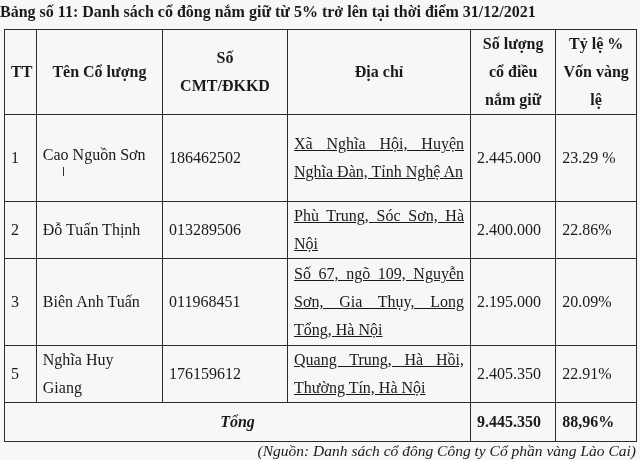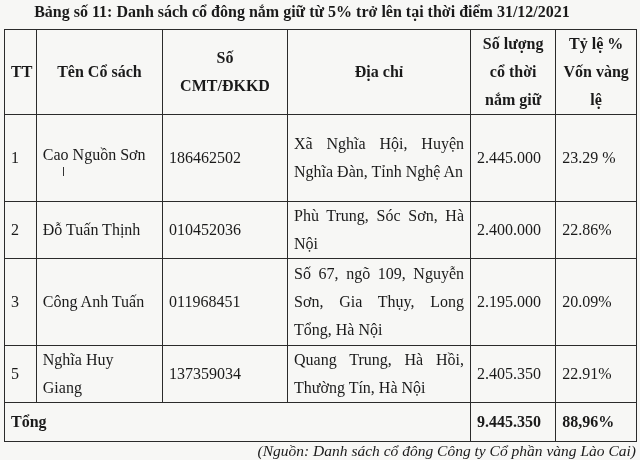--- a/index.html
+++ b/index.html
@@ -5,21 +5,21 @@
     html, body { margin: 0; padding: 0; }
     body {
       width: 640px; height: 460px; overflow: hidden;
       background: #f7f7f5;
       font-family: "Liberation Serif", serif;
       color: #1a1a1a;
       position: relative;
     }
     .title {
       position: absolute; left: 0; top: 2px; width: 604px;
-      text-align: center; font-weight: bold; font-size: 16px;
+      font-weight: bold; font-size: 16px;
       line-height: 20px;
       font-family: Liberation Serif, serif;
     }
     table.sh {
       position: absolute; left: 4px; top: 29px;
       border-collapse: collapse;
       font-size: 16px;
       table-layout: fixed;
       width: 633px;
     }
@@ -31,27 +31,27 @@
     }
     table.sh th { font-weight: bold; text-align: center; }
     .hdr th { height: 83px; }
     .c-tt { width: 28px; }
     .c-name { width: 111px; }
     .c-id { width: 110px; }
     .c-addr { width: 161px; }
     .c-qty { width: 75px; }
     .c-pct { width: 71px; }
     td.left { text-align: left; }
-    td.addr { text-align: justify; text-align-last: left; }
+    td.addr { text-align: justify; text-align-last: left; text-decoration: underline; }
     tr.r1 td { height: 86px; }
     tr.r2 td { height: 56px; }
     tr.r3 td { height: 86px; }
     tr.r5 td { height: 56px; }
     tr.total td { height: 38px; font-weight: bold; }
-    td.center { text-align: left; }
+    td.center { text-align: center; font-style: italic; }
     .mark {
       display: block; width: 1px; height: 9px; background: #333;
       margin-left: 20px; margin-top: -2px;
     }
     .source {
       position: absolute; right: 4px; top: 442px;
       font-style: italic; font-size: 15.5px; line-height: 18px; text-align: right;
     }
   </style>
 </head>
@@ -64,29 +64,29 @@
     <col class="c-tt">
       <col class="c-name">
       <col class="c-id">
       <col class="c-addr">
       <col class="c-qty">
       <col class="c-pct">
   </colgroup>
   <tbody>
       <tr class="hdr">
     <th>TT</th>
-    <th>Tên Cổ sách</th>
+    <th>Tên Cổ lượng</th>
     <th>
       <span>Số</span><br>
       <span>CMT/ĐKKD</span>
     </th>
     <th>Địa chỉ</th>
     <th>
       <span>Số lượng</span><br>
-      <span>cổ thời</span><br>
+      <span>cổ điều</span><br>
       <span>nắm giữ</span>
     </th>
     <th>
       <span>Tỷ lệ %</span><br>
       <span>Vốn vàng</span><br>
       <span>lệ</span>
     </th>
   </tr>
 
   <tr class="r1">
@@ -97,39 +97,39 @@
     </td>
     <td class="left">186462502</td>
     <td class="addr">Xã Nghĩa Hội, Huyện Nghĩa Đàn, Tỉnh Nghệ An</td>
     <td class="left">2.445.000</td>
     <td class="left">23.29 %</td>
   </tr>
 
   <tr class="r2">
     <td class="left">2</td>
     <td class="left">Đỗ Tuấn Thịnh</td>
-    <td class="left">010452036</td>
+    <td class="left">013289506</td>
     <td class="addr">Phù Trung, Sóc Sơn, Hà Nội</td>
     <td class="left">2.400.000</td>
     <td class="left">22.86%</td>
   </tr>
 
   <tr class="r3">
     <td class="left">3</td>
-    <td class="left">Công Anh Tuấn</td>
+    <td class="left">Biên Anh Tuấn</td>
     <td class="left">011968451</td>
     <td class="addr">Số 67, ngõ 109, Nguyễn Sơn, Gia Thụy, Long Tổng, Hà Nội</td>
     <td class="left">2.195.000</td>
     <td class="left">20.09%</td>
   </tr>
 
   <tr class="r5">
     <td class="left">5</td>
     <td class="left">Nghĩa Huy Giang</td>
-    <td class="left">137359034</td>
+    <td class="left">176159612</td>
     <td class="addr">Quang Trung, Hà Hồi, Thường Tín, Hà Nội</td>
     <td class="left">2.405.350</td>
     <td class="left">22.91%</td>
   </tr>
 
   <tr class="total">
     <td colspan="4" class="center">Tổng</td>
     <td class="left">9.445.350</td>
     <td class="left">88,96%</td>
   </tr>

